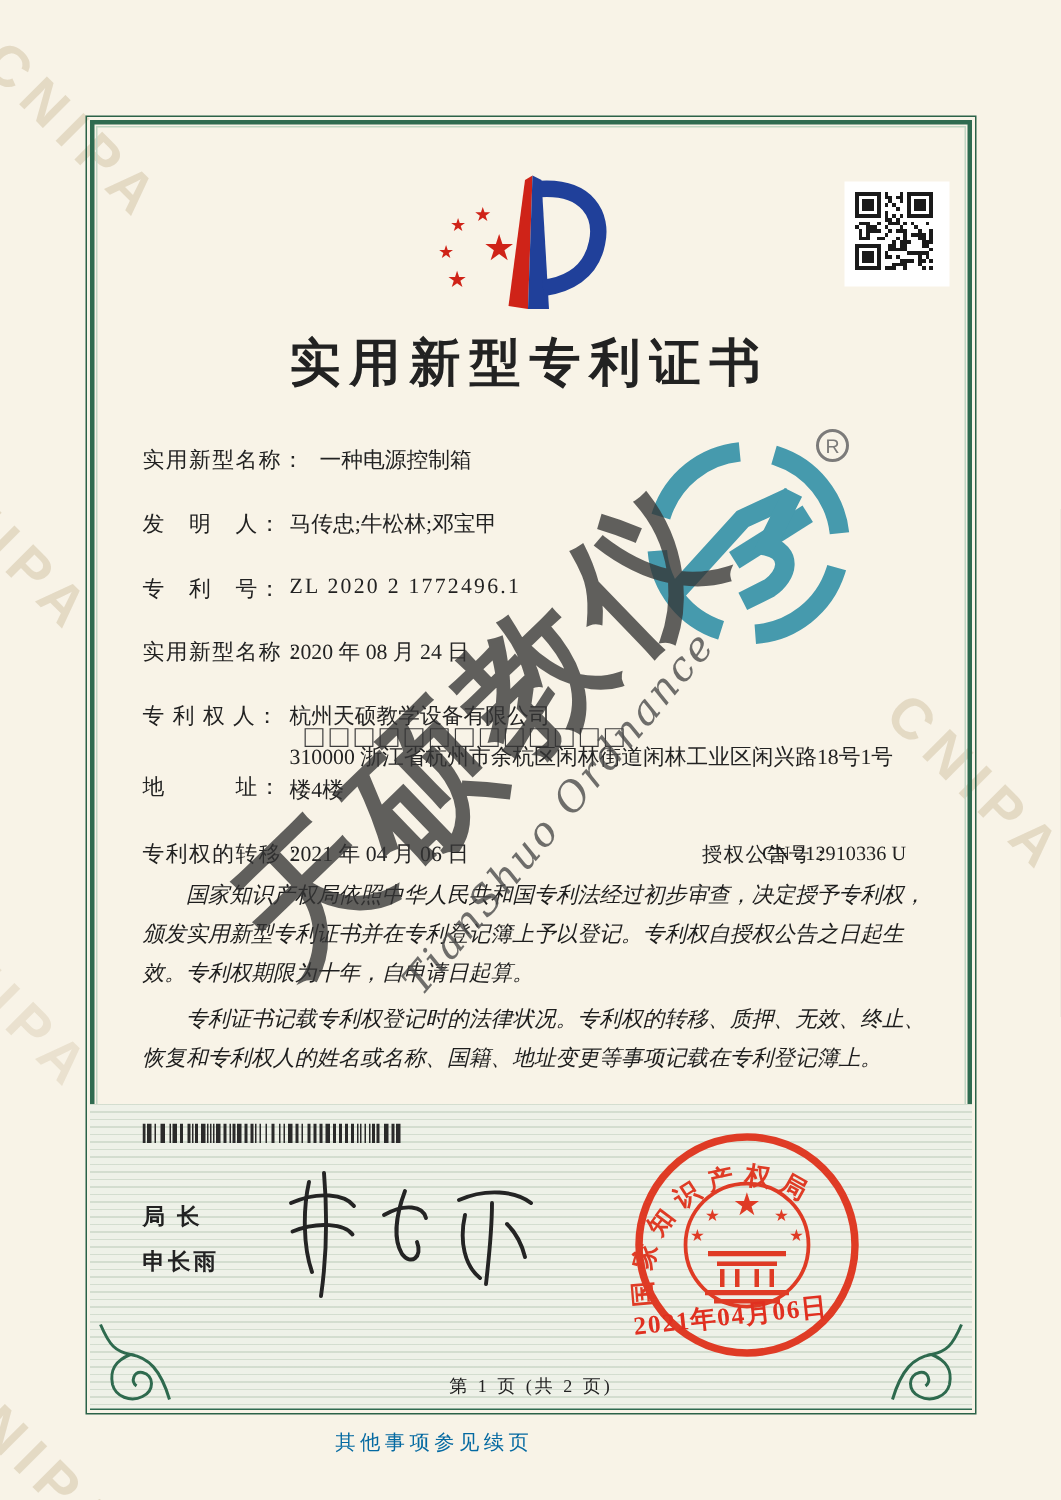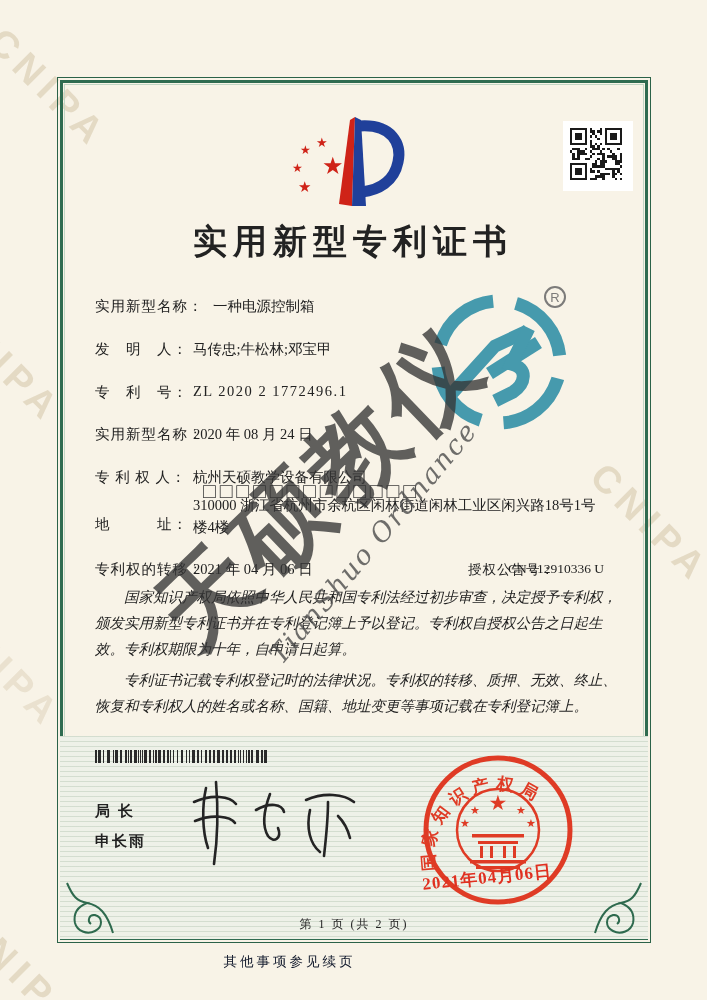--- a/index.html
+++ b/index.html
@@ -55,21 +55,21 @@
         color:#e03020;letter-spacing:1px;transform:rotate(-6deg);z-index:16;white-space:nowrap;}
   .page-number{position:absolute;left:0;top:180px;width:100%;text-align:center;font-size:12px;
         letter-spacing:2px;z-index:12;}
   .flourish{position:absolute;bottom:2px;z-index:11;}
   .flourish.right{right:3px;}
   .flourish.left{left:3px;transform:scaleX(-1);}
   
   .ts-logo{position:absolute;left:423px;top:272px;width:156px;height:166px;z-index:8;opacity:.88;}
   
   .footer-note{position:absolute;left:0;top:953px;width:579px;text-align:center;font-size:13.5px;
-        letter-spacing:3px;z-index:10;color:#0f172a;}
+        letter-spacing:3px;z-index:10;color:#0369a1;}
 </style>
 </head>
 <body>
 
 <div class="page">
 
   <div class="cnipa-wm" style="left:10px;top:20px;">CNIPA</div>
   <div class="cnipa-wm" style="left:-36px;top:295px;">CNIPA</div>
   <div class="cnipa-wm" style="left:-36px;top:600px;opacity:.7;">CNIPA</div>
   <div class="cnipa-wm" style="left:-18px;top:905px;">CNIPA</div>

